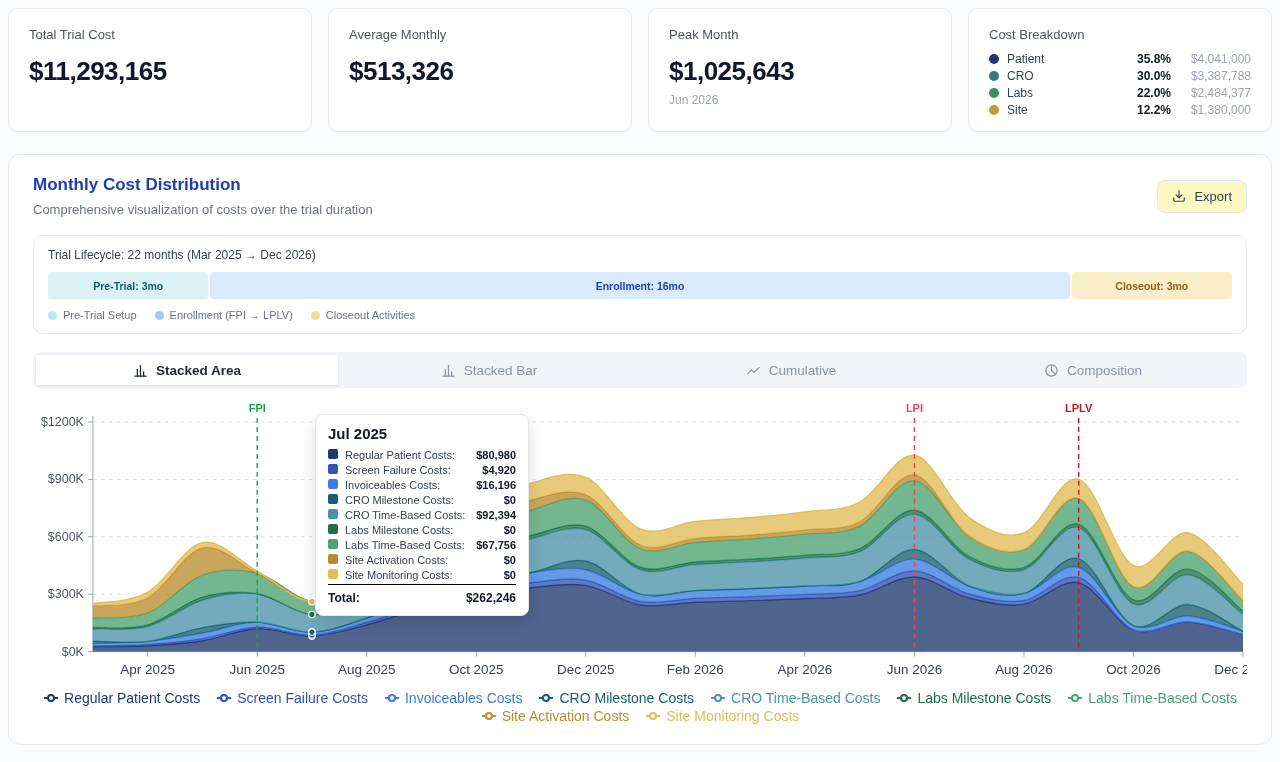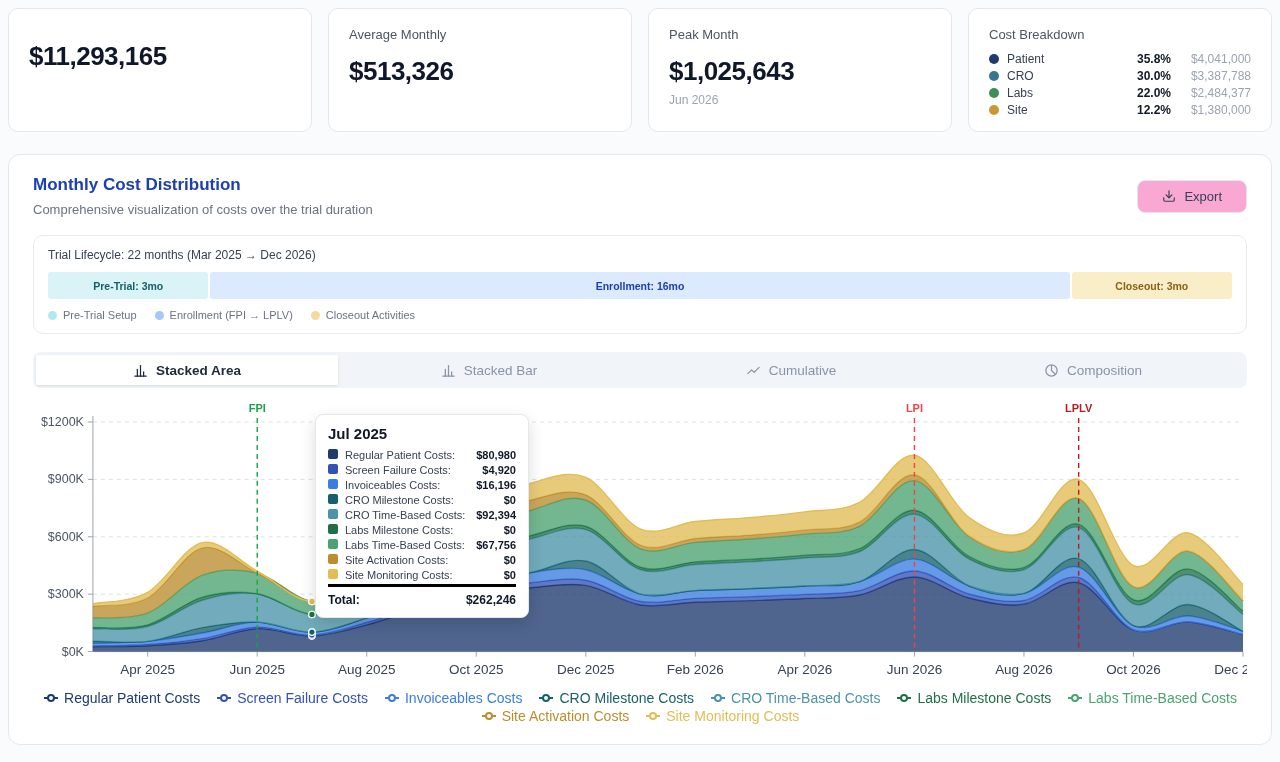--- a/index.html
+++ b/index.html
@@ -13,21 +13,21 @@
   .bd-rows{margin-top:10px;display:flex;flex-direction:column;gap:3px}
   .bd-row{display:flex;align-items:center;font-size:12px;line-height:14px}
   .bd-dot{width:10px;height:10px;border-radius:50%;margin-right:8px;flex:none}
   .bd-name{flex:1;color:#374151}
   .bd-pct{font-weight:700;color:#111827;margin-right:8px}
   .bd-amt{color:#9ca3af;min-width:72px;text-align:right}
   .panel{background:#fff;border:1px solid #e5e7eb;border-radius:12px;padding:20px 24px;margin-top:22px}
   .panel-head{display:flex;justify-content:space-between;align-items:center}
   .panel-title{font-size:17px;font-weight:700;color:#1e40af}
   .panel-sub{font-size:13px;color:#6b7280;margin-top:7px}
-  .export-btn{display:flex;align-items:center;gap:8px;background:#f9a8d4;border:1px solid #e2e8f0;border-radius:8px;padding:8px 24px;font-size:13px;color:#334155;cursor:pointer;font-family:inherit}
+  .export-btn{display:flex;align-items:center;gap:8px;background:#fef9c3;border:1px solid #e2e8f0;border-radius:8px;padding:8px 14px;font-size:13px;color:#334155;cursor:pointer;font-family:inherit}
   .lifecycle{border:1px solid #e8eaee;border-radius:10px;padding:12px 14px;margin-top:18px}
   .lc-title{font-size:12px;color:#374151;font-weight:400}
   .lc-bar{display:flex;gap:2px;margin-top:10px;height:27px}
   .lc-seg{display:flex;align-items:center;justify-content:center;font-size:10.5px;font-weight:700;border-radius:3px;white-space:nowrap;overflow:hidden}
   .lc-legend{display:flex;gap:18px;margin-top:10px}
   .lc-leg-item{display:flex;align-items:center;gap:6px;font-size:11px;color:#6b7280}
   .lc-leg-dot{width:9px;height:9px;border-radius:50%}
   .tabs{display:flex;background:#f1f5f9;border-radius:8px;padding:3px;margin-top:18px}
   .tab{flex:1;display:flex;align-items:center;justify-content:center;gap:8px;height:30px;border-radius:1px;font-size:13.5px;color:#8a94a6;cursor:pointer}
   .tab.active{background:#fff;color:#1f2937;font-weight:600;box-shadow:0 1px 3px rgba(0,0,0,0.1)}
@@ -35,30 +35,31 @@
   #cost-chart{display:block;width:100%}
   .axis-lbl{font-size:12.5px;fill:#4b5563}
   .x-lbl{font-size:13.5px;fill:#374151}
   .marker-lbl{font-size:11px;font-weight:700}
   .tooltip{position:absolute;left:282px;top:14px;width:214px;background:#fff;border:1px solid #e5e7eb;border-radius:8px;box-shadow:0 6px 16px rgba(0,0,0,0.14);padding:10px 12px;z-index:5}
   .tt-title{font-size:15px;font-weight:700;color:#111827;margin-bottom:7px}
   .tt-row{display:flex;align-items:flex-start;margin:3px 0;font-size:11px}
   .tt-sw{width:10px;height:10px;border-radius:2px;margin-right:7px;flex:none}
   .tt-name{flex:1;color:#374151}
   .tt-val{font-weight:700;color:#111827}
-  .tt-total{display:flex;justify-content:space-between;border-top:3px solid #000000;padding-top:6px;font-size:12px;font-weight:700;color:#111827}
+  .tt-total{display:flex;justify-content:space-between;border-top:1px solid #000000;padding-top:6px;font-size:12px;font-weight:700;color:#111827}
   .legend{display:flex;flex-direction:column;align-items:center;margin-top:6px;gap:2px}
   .legend-row{display:flex;justify-content:center;flex-wrap:wrap;column-gap:16px}
   .leg-item{display:flex;align-items:center;gap:5px;font-size:14px;cursor:pointer}
 </style>
 </head>
 <body>
 
 <div class="cards-row">
   <div class="card">
+    <div class="card-label">Total Trial Cost</div>
     <div class="card-value">$11,293,165</div>
   </div>
   <div class="card">
     <div class="card-label">Average Monthly</div>
     <div class="card-value">$513,326</div>
   </div>
   <div class="card">
     <div class="card-label">Peak Month</div>
     <div class="card-value">$1,025,643</div>
     <div class="card-sub">Jun 2026</div>

